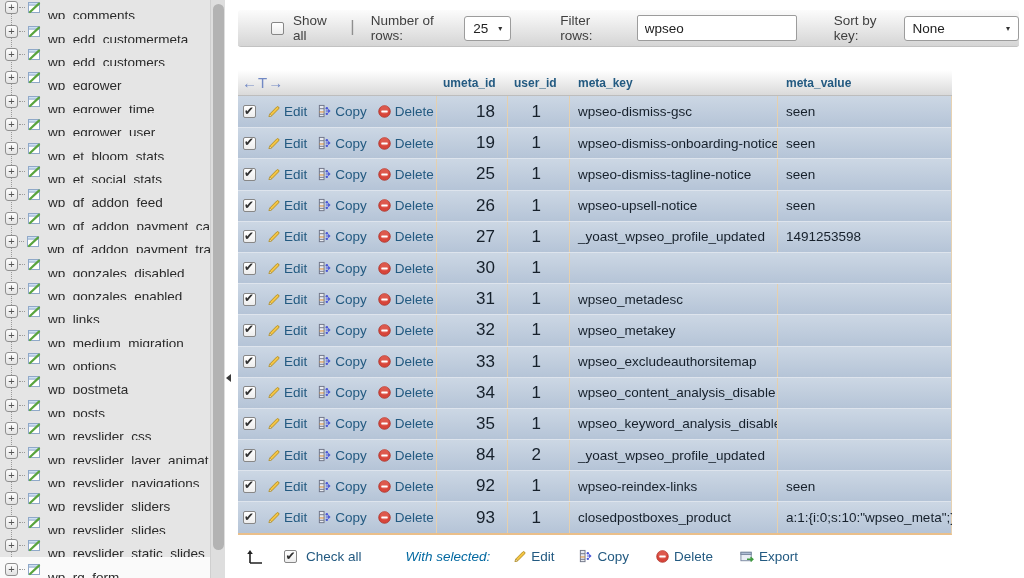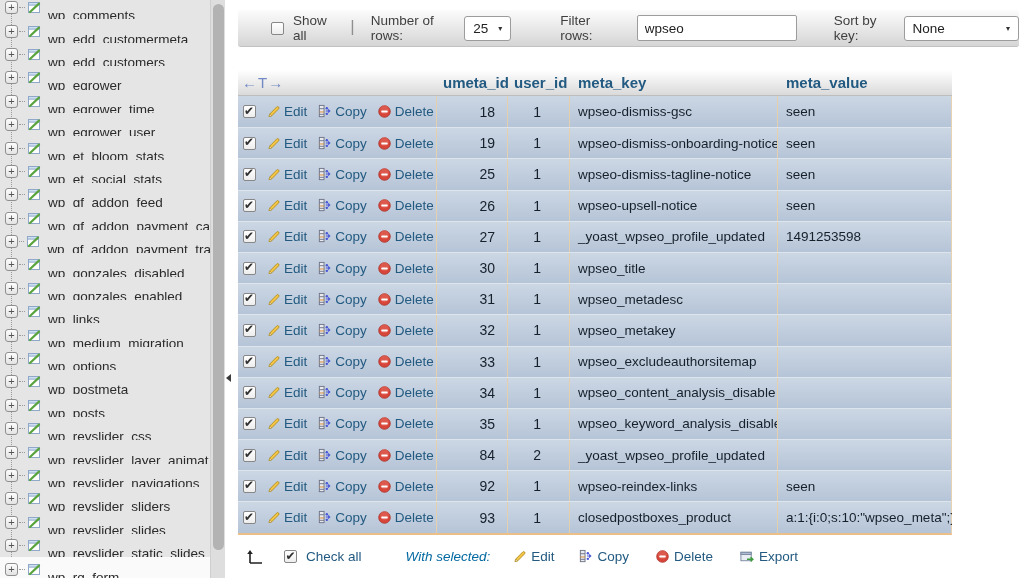--- a/index.html
+++ b/index.html
@@ -48,32 +48,32 @@
          padding:0 7px; font-size:13.5px; color:#222;
          font-family:"Liberation Sans", sans-serif; background:#fff; }
 
   
   #grid { position:absolute; left:238px; top:70px; width:714px; }
   .gr-header { display:grid; grid-template-columns:22px 177px 71px 62px 208px 174px;
          height:26px; background:linear-gradient(#ffffff,#dadada);
          border-bottom:1px solid #bdbdbd; align-items:center; }
   .nav-symbol { grid-column:1 / span 2; padding-left:4px; color:#7289c4;
          font-size:15px; letter-spacing:1px; }
-  .col-h { font-size:15px; font-weight:bold; color:#235a81; padding-left:6px;
+  .col-h { font-size:12px; font-weight:bold; color:#235a81; padding-left:6px;
          white-space:nowrap; overflow:hidden; }
   .col-h.k { padding-left:8px; }
   .gr-row { display:grid; grid-template-columns:22px 177px 71px 62px 208px 174px;
          height:31.2px; background:linear-gradient(#ccd7e4,#b5c4d7);
          align-items:center; border-top:1px solid rgba(255,255,255,0.55); }
   .gr-row:first-of-type { border-top:none; }
   #grid-body { border-bottom:2px solid #eabf8a; border-right:1px solid #e7d2b2; }
   .c-check { display:flex; justify-content:center; }
   .c-actions { display:flex; align-items:center; gap:4px; padding-left:6px;
          border-right:1px solid #e5d0ae; height:100%; }
-  .c-num { font-size:14px; color:#16202b; text-align:center; height:100%;
+  .c-num { font-size:17px; color:#16202b; text-align:center; height:100%;
          display:flex; align-items:center; justify-content:flex-end;
          border-right:1px solid #e5d0ae; }
   .c-umeta { padding-right:12px; }
   .c-user { padding-right:28px; }
   .c-key { font-size:13.5px; color:#16202b; padding-left:8px; height:100%;
          display:flex; align-items:center; border-right:1px solid #e5d0ae;
          white-space:nowrap; overflow:hidden; }
   .c-val { font-size:13.5px; color:#16202b; padding-left:8px; white-space:nowrap;
          overflow:hidden; }
   .act-link { color:#235a81; font-size:13.5px; text-decoration:none; display:flex;
@@ -712,21 +712,20 @@
     <circle cx="8" cy="8" r="6.2" fill="#d8453a" stroke="#a82c22" stroke-width="0.8"></circle>
     <circle cx="8" cy="6" r="4.6" fill="#e26a5c" opacity="0.55"></circle>
     <rect x="4.6" y="7" width="6.8" height="2" rx="0.5" fill="#ffffff"></rect>
   </svg>
 </span>
         <span>Delete</span>
       </span>
     </div>
     <div class="c-num c-umeta">30</div>
     <div class="c-num c-user">1</div>
-    <div class="c-key">wpseo_title</div>
     <div class="c-val"></div>
   </div>
 
   <div class="gr-row">
     <div class="c-check">
       <span class="cbx checked"></span>
     </div>
     <div class="c-actions">
       <span class="act-link">
         <span>

